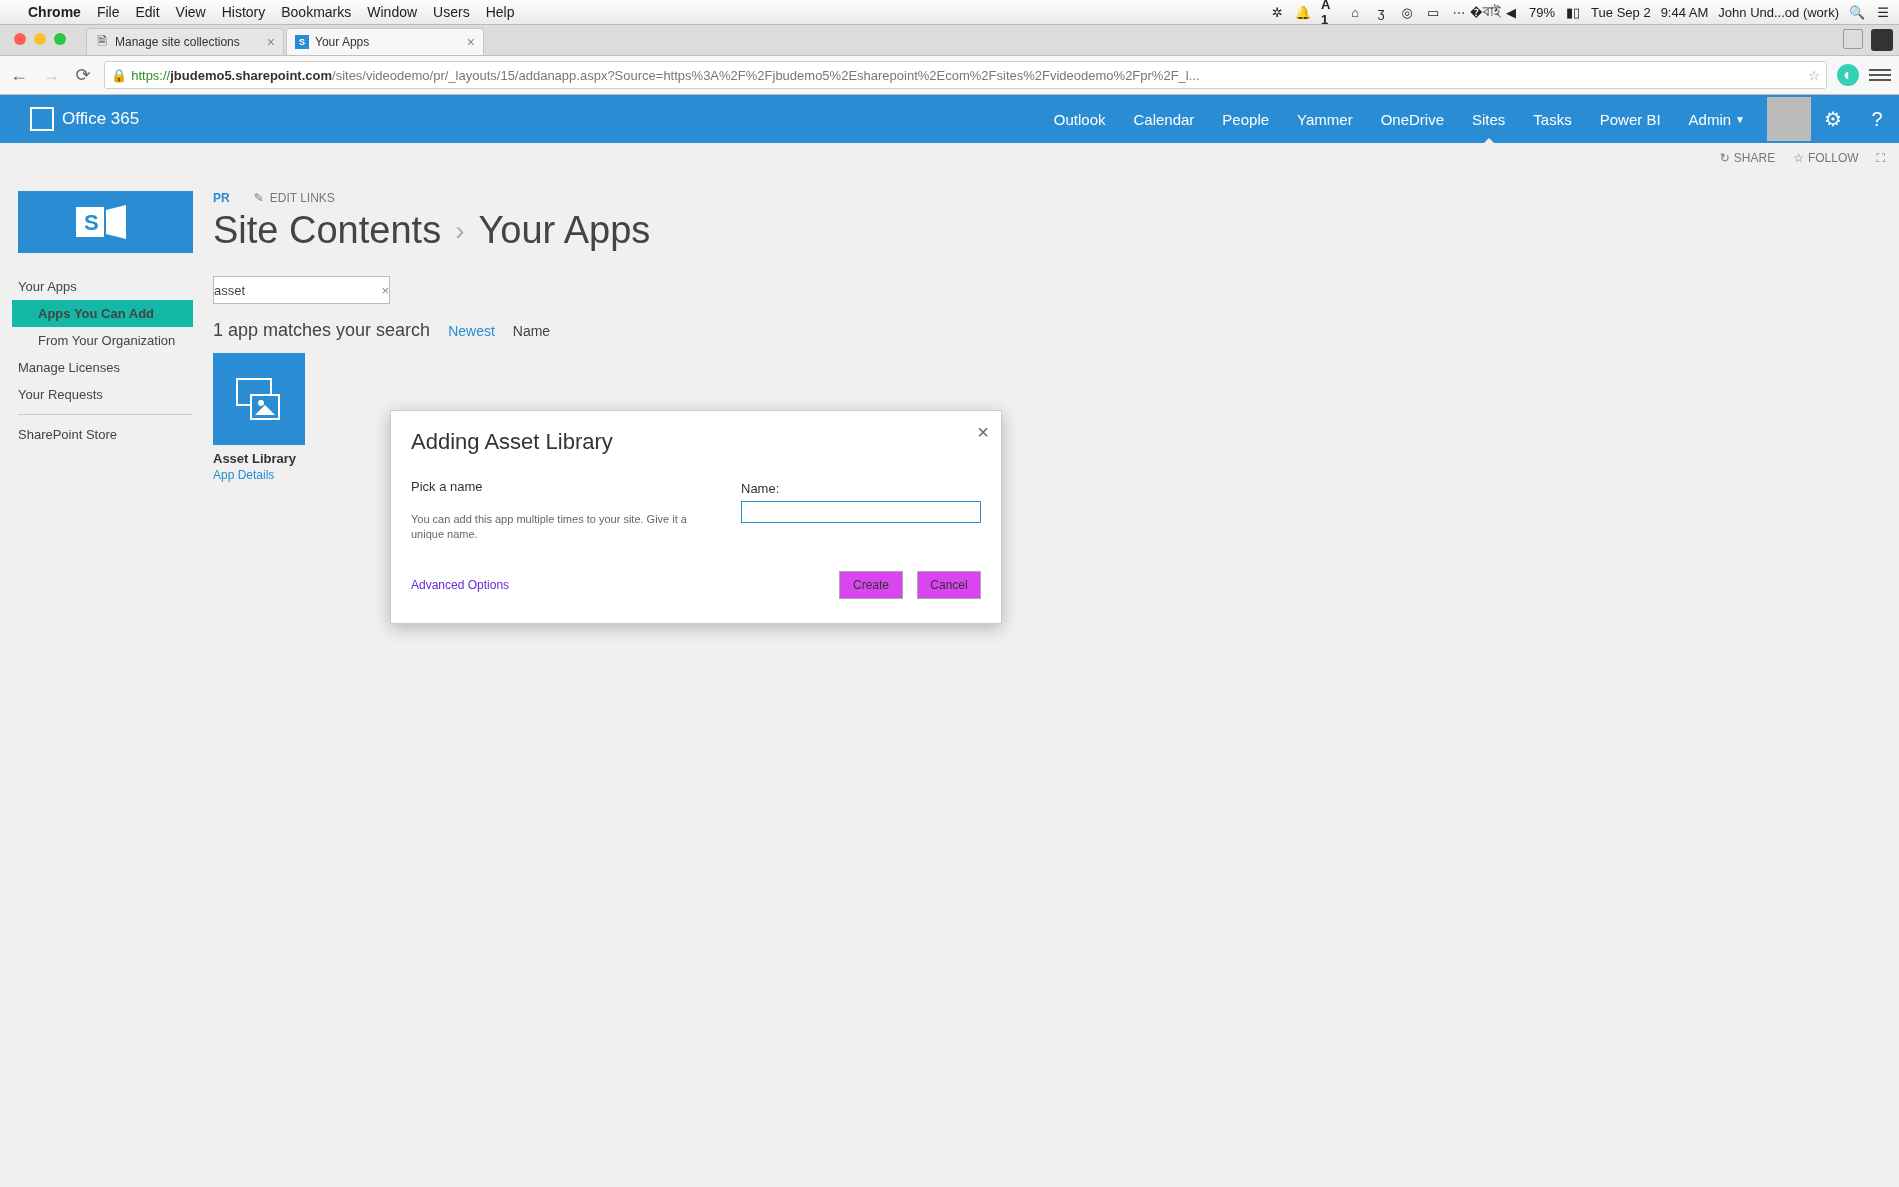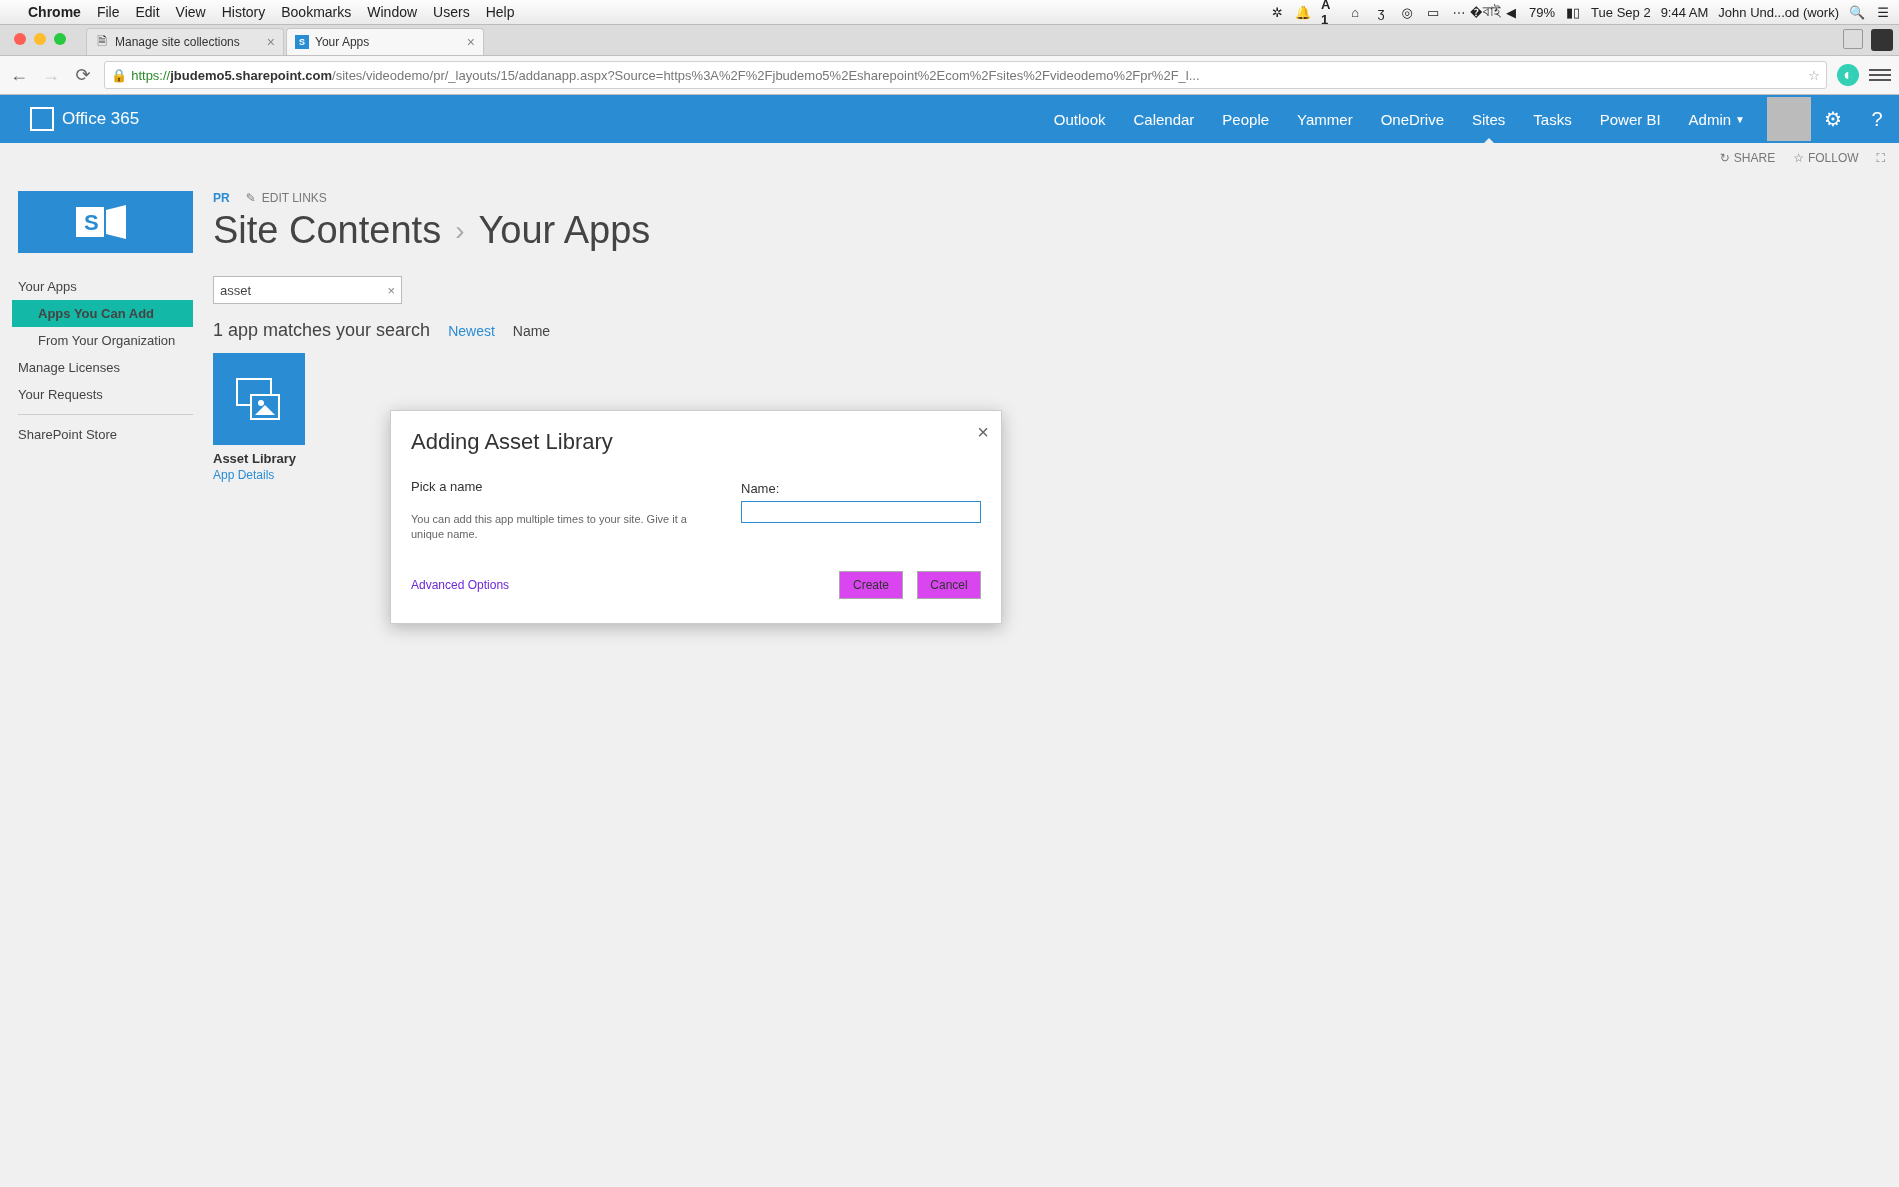--- a/index.html
+++ b/index.html
@@ -44,33 +44,33 @@
 .suite-nav a{color:#fff;text-decoration:none;padding:0 14px;height:100%;display:flex;align-items:center;position:relative}
 .suite-nav a.active::after{content:"";position:absolute;bottom:-1px;left:50%;transform:translateX(-50%);border:6px solid transparent;border-bottom-color:#f0f0f0}
 .suite-nav .admin-caret{font-size:10px;margin-left:4px}
 .suite-user{width:44px;height:44px;background:#bbb;margin-left:8px}
 .suite-ico{width:44px;height:48px;display:flex;align-items:center;justify-content:center;font-size:20px;color:#fff}
 .action-bar{height:30px;display:flex;align-items:center;justify-content:flex-end;padding:0 14px;gap:18px;font-size:12px;color:#777}
 .action-bar .aitem{display:flex;align-items:center;gap:4px}
 .content{display:flex;padding:18px}
 .site-logo{width:175px;height:62px;background:#2a8dd4;display:flex;align-items:center;justify-content:center;color:#fff;font-size:28px;font-weight:bold}
 .main-col{flex:1;margin-left:20px}
-.breadcrumb-row{display:flex;align-items:center;gap:16px;font-size:12px}
+.breadcrumb-row{display:flex;align-items:center;gap:24px;font-size:12px}
 .breadcrumb-row .pr{color:#2a8dd4;font-weight:600}
 .breadcrumb-row .edit{color:#777;display:flex;align-items:center;gap:6px}
 .title-row{display:flex;align-items:center;gap:14px;margin-top:4px}
 .title-row h1{font-size:38px;font-weight:300;color:#444;margin:0}
 .title-row .crumb-sep{color:#aaa;font-size:28px}
 .quick-launch{width:175px;margin-top:20px;font-size:13px;color:#444}
 .quick-launch .ql-item{padding:6px 0;cursor:pointer}
 .quick-launch .ql-sub{padding:6px 0 6px 20px}
 .quick-launch .ql-sub.active{font-weight:600;background:#14b8a6;margin-left:-6px;padding-left:26px}
 .quick-launch .sep{height:1px;background:#ccc;margin:6px 0}
 .search-row{margin-top:24px;display:flex;align-items:center}
-.search-box{width:175px;height:26px;border:1px solid #bbb;display:flex;align-items:center;padding:0 6px;font-size:13px;color:#444;background:#fff}
+.search-box{width:175px;height:26px;border:1px solid #bbb;display:flex;align-items:center;padding:0 0;font-size:13px;color:#444;background:#fff}
 .search-box .clear{margin-left:auto;color:#888;cursor:pointer}
 .results-row{margin-top:16px;display:flex;align-items:center;gap:18px;font-size:18px;color:#444}
 .results-row .count{font-weight:300}
 .results-row .filter{font-size:14px}
 .results-row .filter.active{color:#2a8dd4}
 .app-tile{margin-top:12px;width:92px}
 .app-tile .tile-ico{width:92px;height:92px;background:#2a8dd4;display:flex;align-items:center;justify-content:center}
 .app-tile .tile-name{font-size:13px;font-weight:600;margin-top:6px;color:#333}
 .app-tile .tile-details{font-size:12px;color:#2a8dd4;margin-top:2px;cursor:pointer}
 

